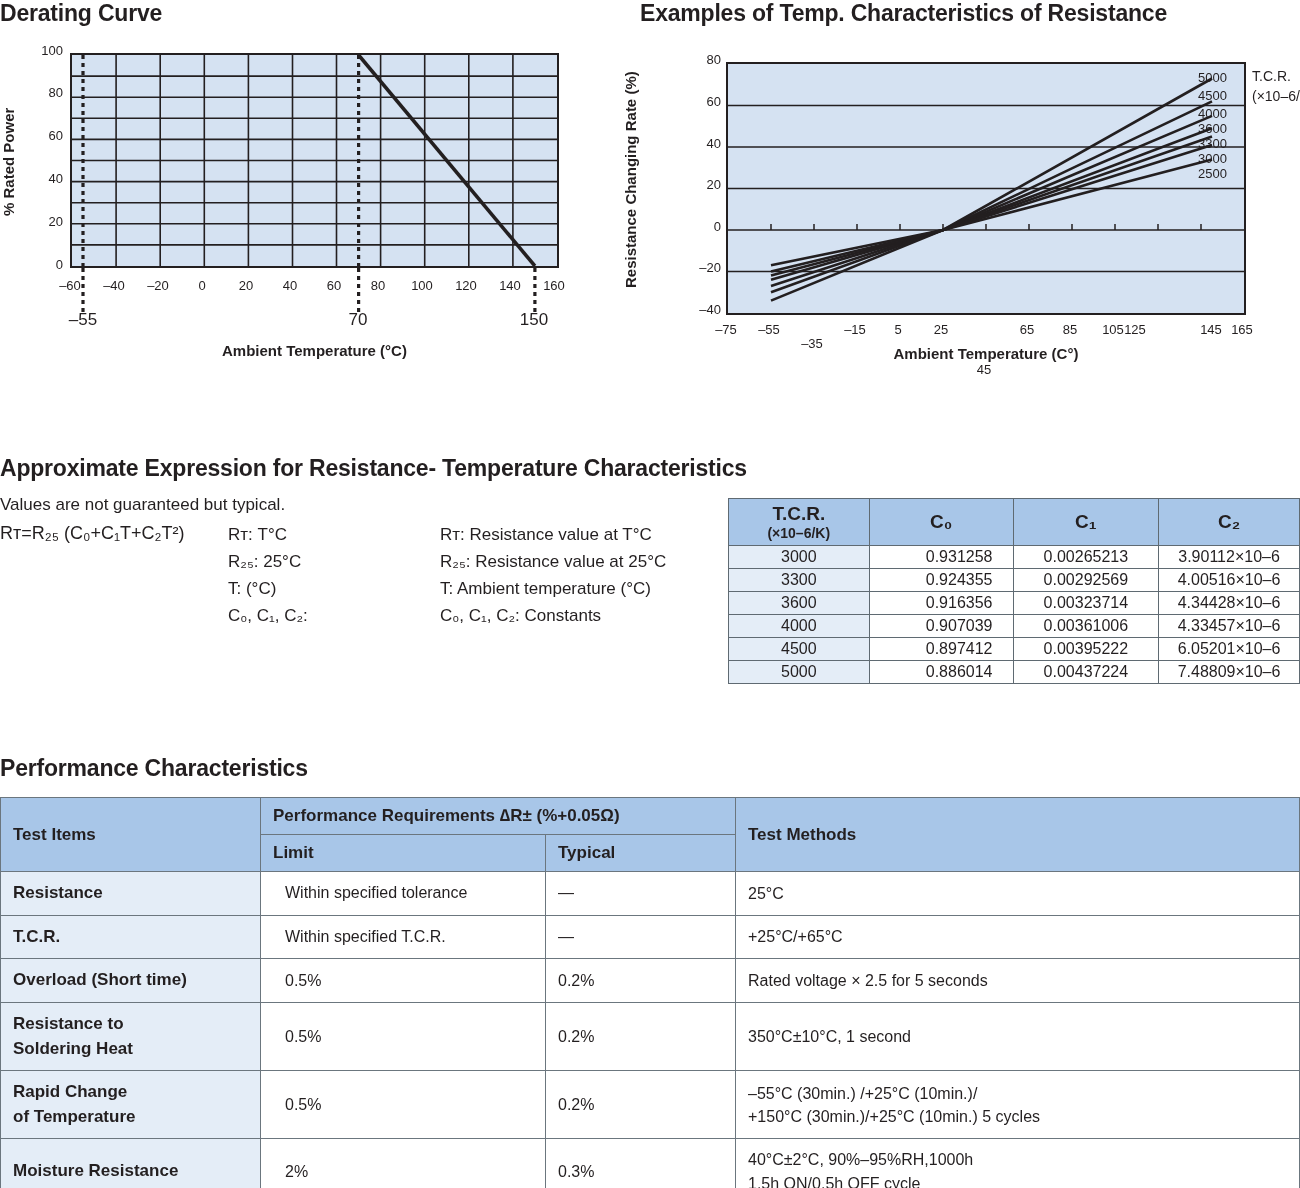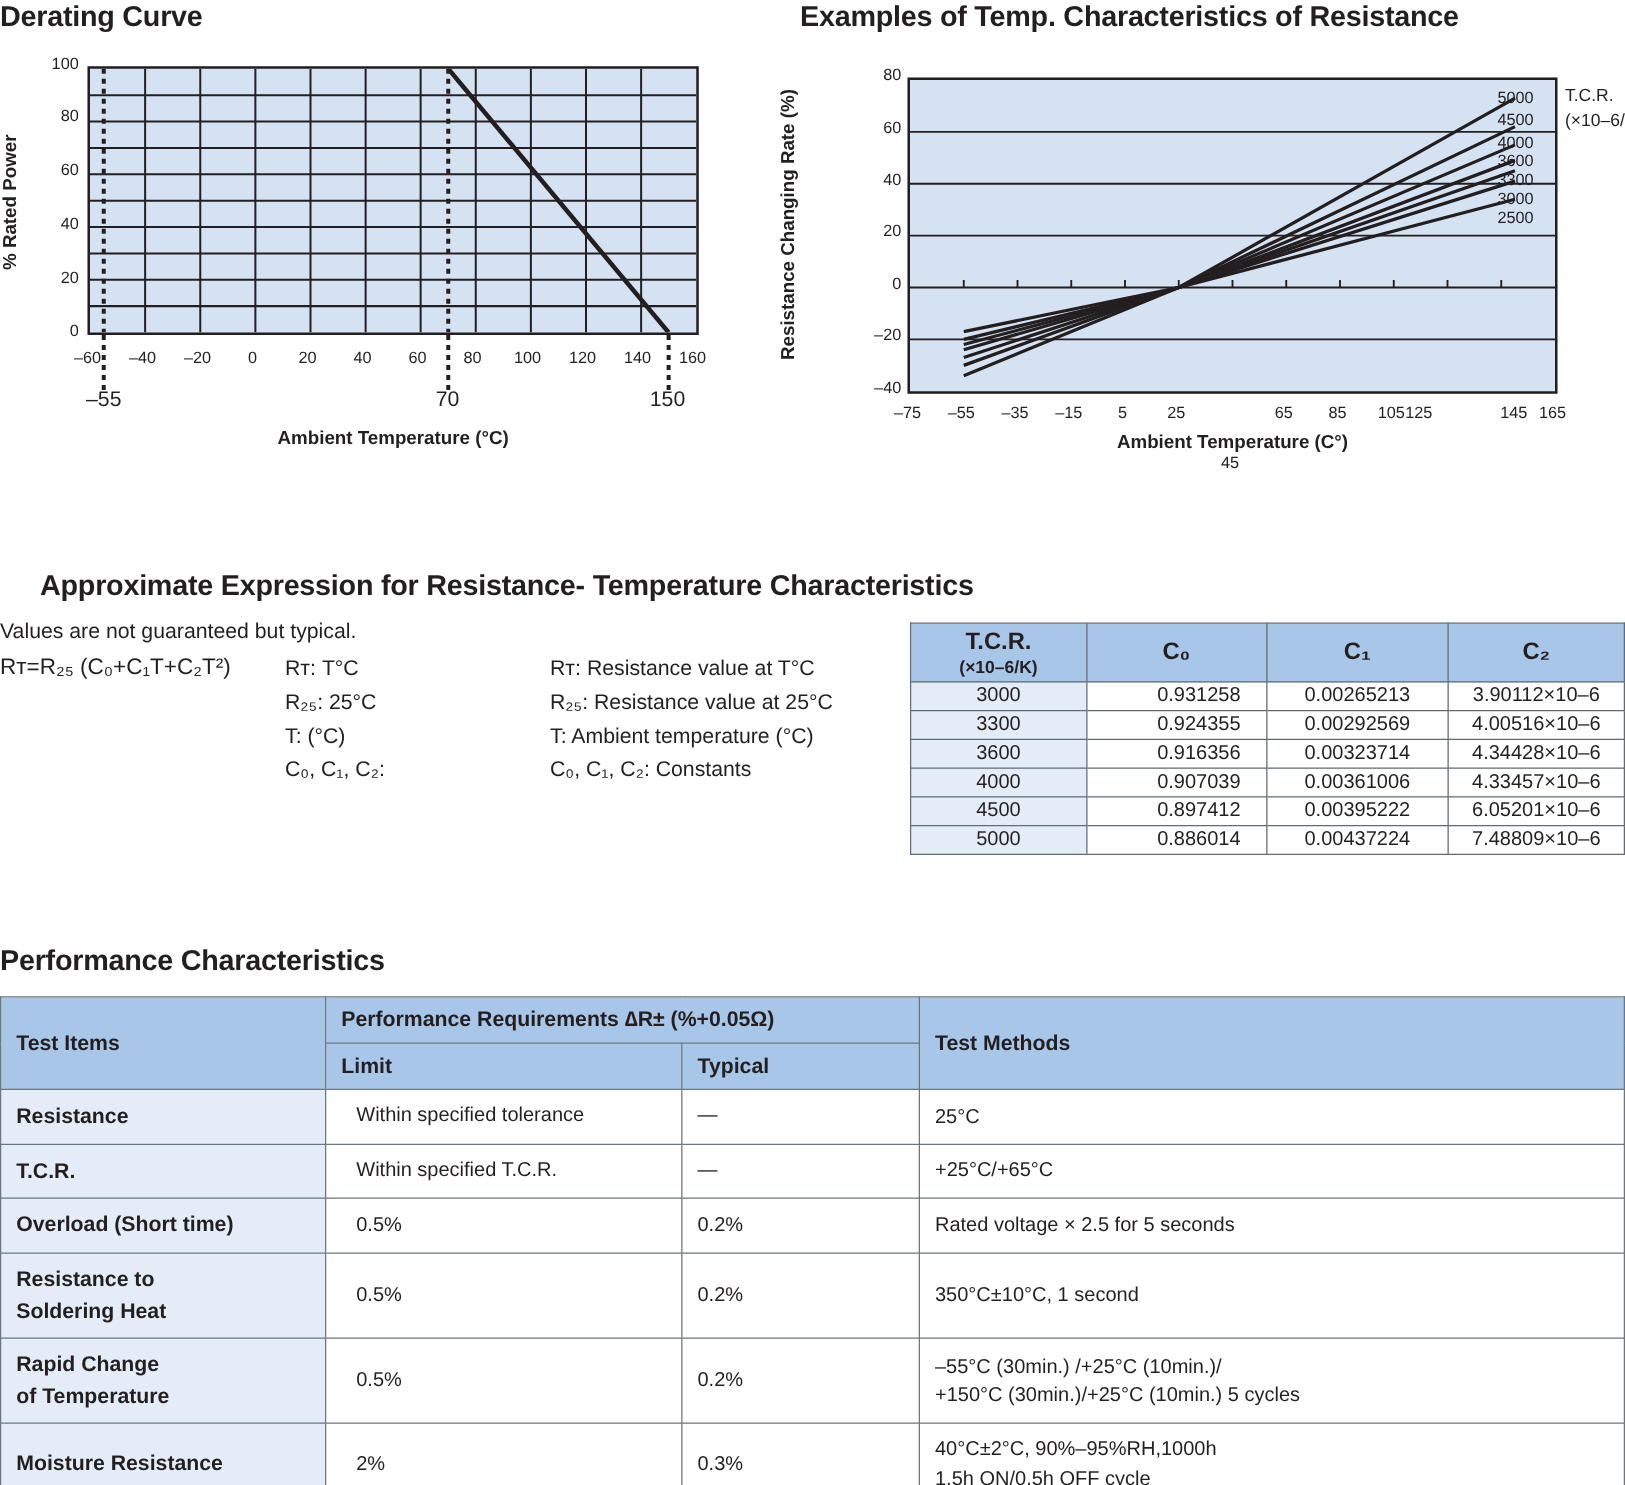--- a/index.html
+++ b/index.html
@@ -61,21 +61,21 @@
   .legend-title {
     position: absolute; font-size: 14px; color: #231f20;
     white-space: nowrap; line-height: 1.25;
   }
   .curve-label {
     position: absolute; font-size: 13px; color: #231f20; white-space: nowrap;
   }
 
   
   #approx { position: absolute; left: 0; top: 455px; width: 1300px; }
-  #approx .section-title { position: absolute; left: 0; top: 0; margin-left: 32px; }
+  #approx .section-title { position: absolute; left: 0; top: 0; }
   .note { position: absolute; left: 0; top: 40px; font-size: 17px; color: #231f20; }
   .formula { position: absolute; left: 0; top: 68px; font-size: 18px; color: #231f20; white-space: nowrap; }
   .defcol { position: absolute; font-size: 17px; color: #231f20; line-height: 27px; white-space: nowrap; }
   #defcol1 { left: 228px; top: 66px; }
   #defcol2 { left: 440px; top: 66px; }
 
   
   #tcr-table {
     position: absolute; left: 728px; top: 498px;
     border-collapse: collapse; font-size: 15px;
@@ -246,21 +246,21 @@
     <div class="ytick" style="left:46px; top:52px;  width:45px;">80</div>
     <div class="ytick" style="left:46px; top:94px;  width:45px;">60</div>
     <div class="ytick" style="left:46px; top:136px; width:45px;">40</div>
     <div class="ytick" style="left:46px; top:177px; width:45px;">20</div>
     <div class="ytick" style="left:46px; top:219px; width:45px;">0</div>
     <div class="ytick" style="left:40px; top:260px; width:51px;">–20</div>
     <div class="ytick" style="left:40px; top:302px; width:51px;">–40</div>
 
     <div class="xtick" style="left:74px;  top:322px; width:44px;">–75</div>
     <div class="xtick" style="left:117px; top:322px; width:44px;">–55</div>
-    <div class="xtick" style="left:160px; top:322px; width:44px;">–35</div>
+    <div class="xtick" style="left:160px; top:336px; width:44px;">–35</div>
     <div class="xtick" style="left:203px; top:322px; width:44px;">–15</div>
     <div class="xtick" style="left:246px; top:322px; width:44px;">5</div>
     <div class="xtick" style="left:289px; top:322px; width:44px;">25</div>
     <div class="xtick" style="left:332px; top:322px; width:44px;margin-top:40px;">45</div>
     <div class="xtick" style="left:375px; top:322px; width:44px;">65</div>
     <div class="xtick" style="left:418px; top:322px; width:44px;">85</div>
     <div class="xtick" style="left:461px; top:322px; width:44px;">105</div>
     <div class="xtick" style="left:483px; top:322px; width:44px;">125</div>
     <div class="xtick" style="left:547px; top:322px; width:44px;margin-left:12px;">145</div>
     <div class="xtick" style="left:590px; top:322px; width:44px;">165</div>

